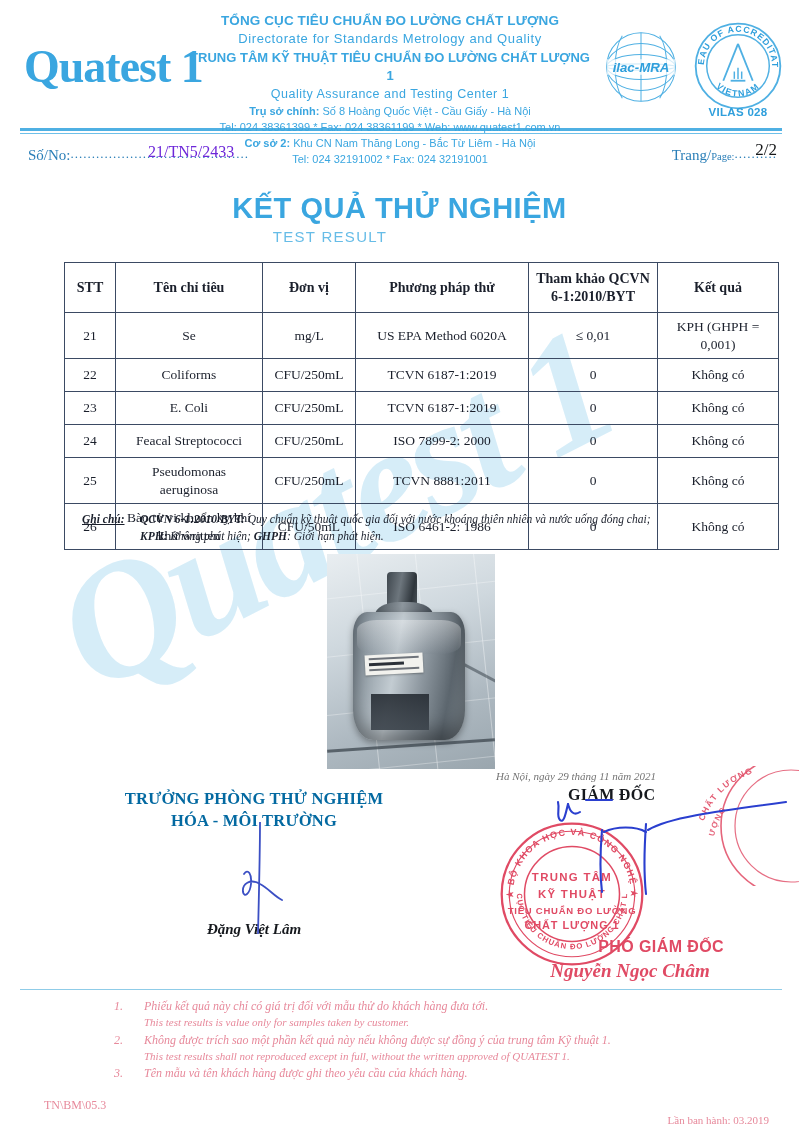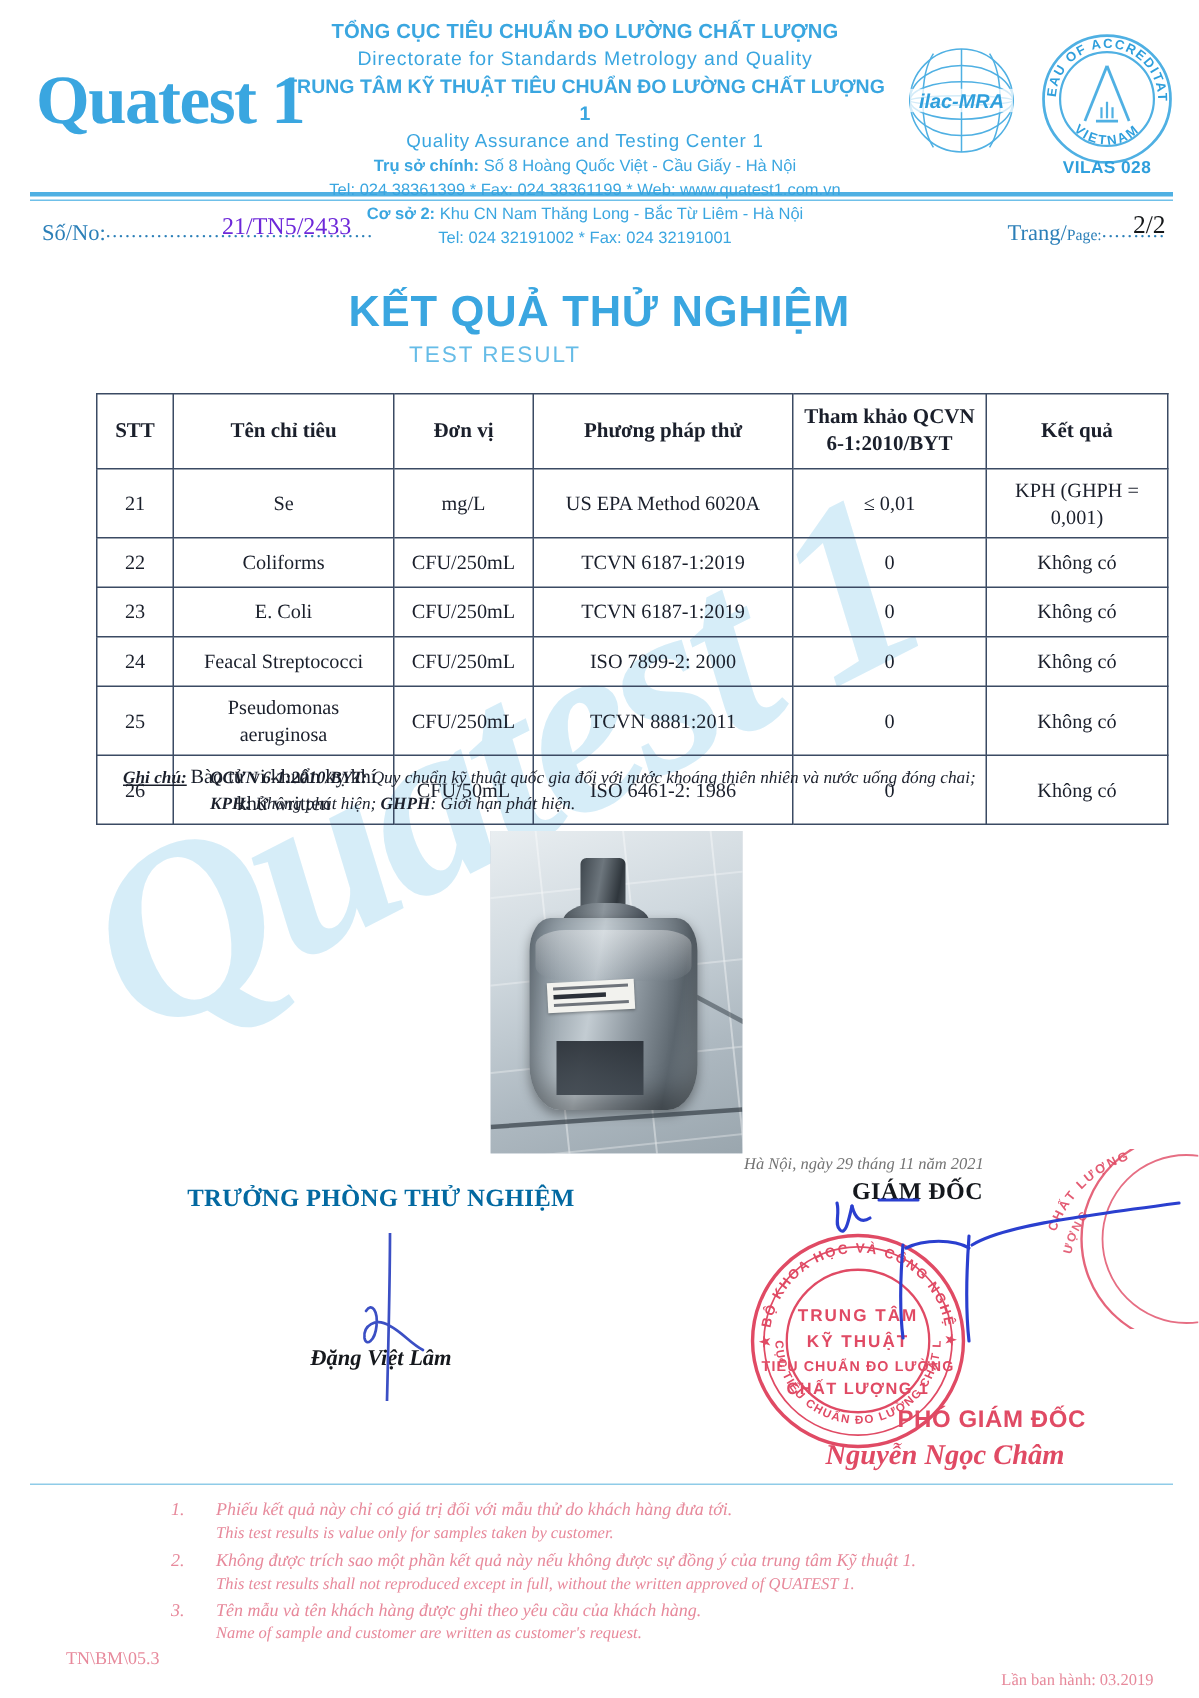--- a/index.html
+++ b/index.html
@@ -672,20 +672,21 @@
         <i></i>
         <i></i>
         <i></i>
       </div>
     <div class="label-dark"></div>
     <div class="shelf"></div>
   </div>
 
   <div class="sig-left">
     <div class="role">TRƯỞNG PHÒNG THỬ NGHIỆM</div>
+    <div class="role">HÓA - MÔI TRƯỜNG</div>
     <svg class="ink" viewBox="0 0 70 112">
       <g fill="none" stroke="#3b4fc4" stroke-width="1.8" stroke-linecap="round">
         <path d="M34 0 C34 32 33 70 32 112"></path>
         <path d="M18 52 C22 46 26 52 25 62 C24 72 18 76 17 70 C16 62 24 56 34 62 C42 66 48 74 56 78"></path>
       </g>
     </svg>
     <div class="name">Đặng Việt Lâm</div>
   </div>
 
   <div class="sig-right">
@@ -755,20 +756,19 @@
       <div class="en">This test results is value only for samples taken by customer.</div>
     </div>
     <div class="row">
       <span class="num">2.</span>
       <div>Không được trích sao một phần kết quả này nếu không được sự đồng ý của trung tâm Kỹ thuật 1.</div>
       <div class="en">This test results shall not reproduced except in full, without the written approved of QUATEST 1.</div>
     </div>
     <div class="row">
       <span class="num">3.</span>
       <div>Tên mẫu và tên khách hàng được ghi theo yêu cầu của khách hàng.</div>
-      <div class="en">Name of sample and customer are written as customer's request.</div>
     </div>
   </div>
 
   <div class="foot-left">TN\BM\05.3</div>
   <div class="foot-right">Lần ban hành: 03.2019</div>
 
 </div>
 
 </body></html>

